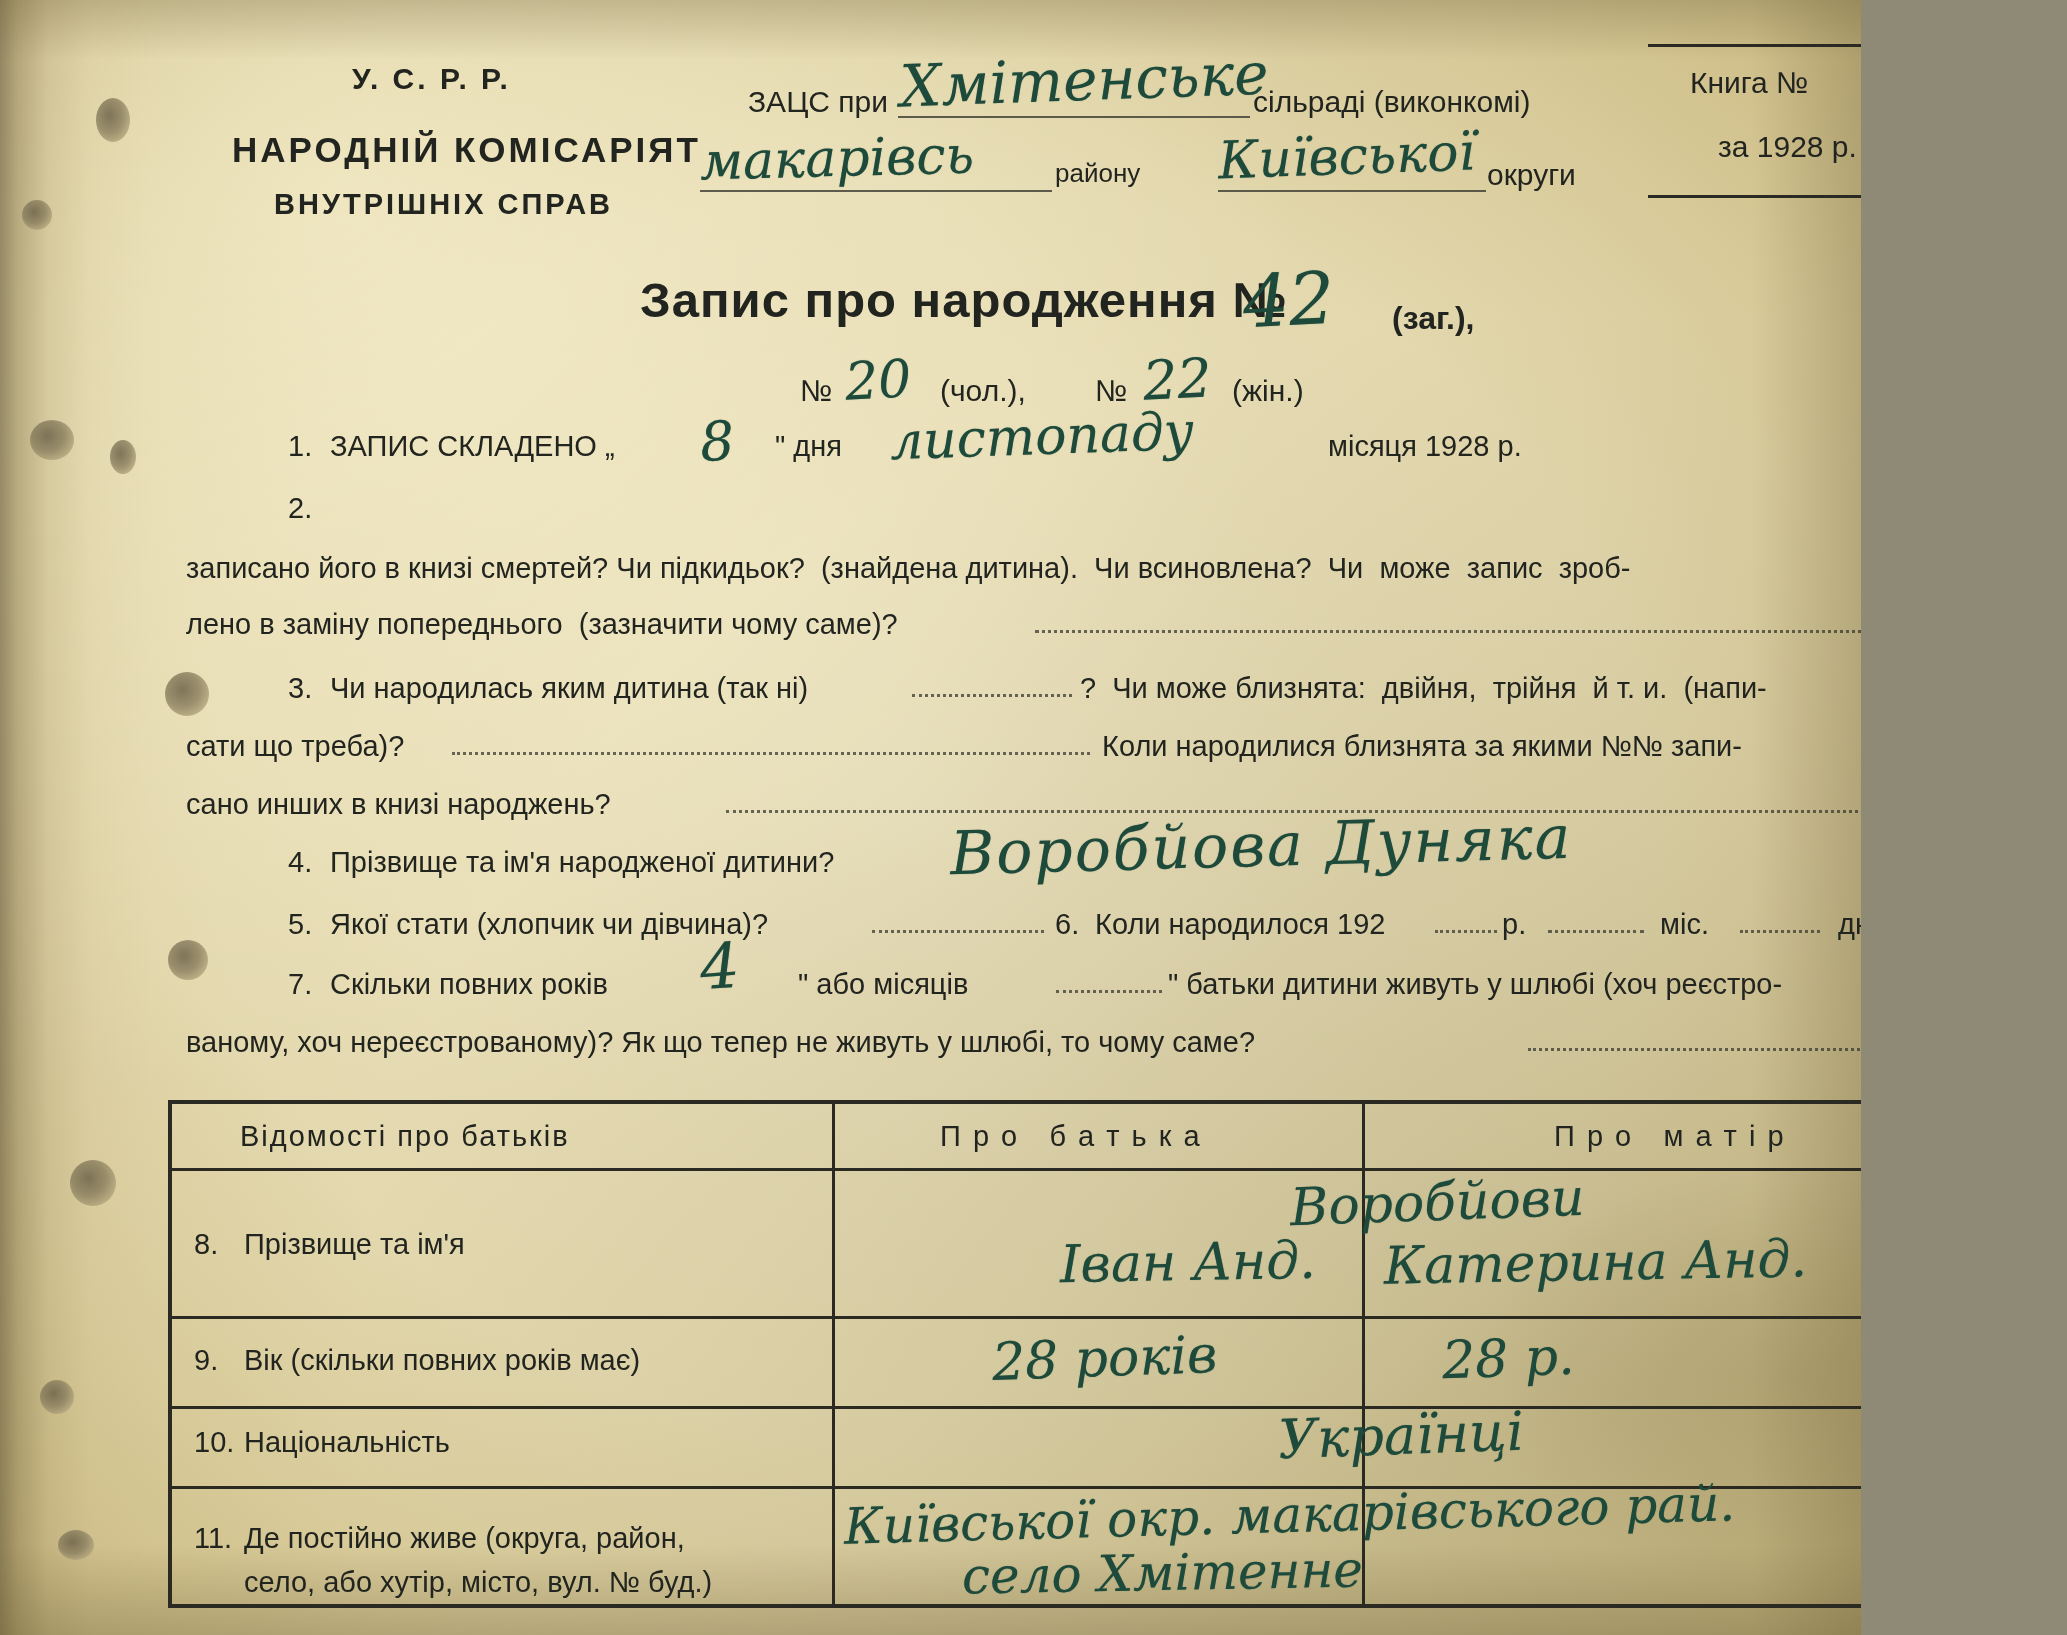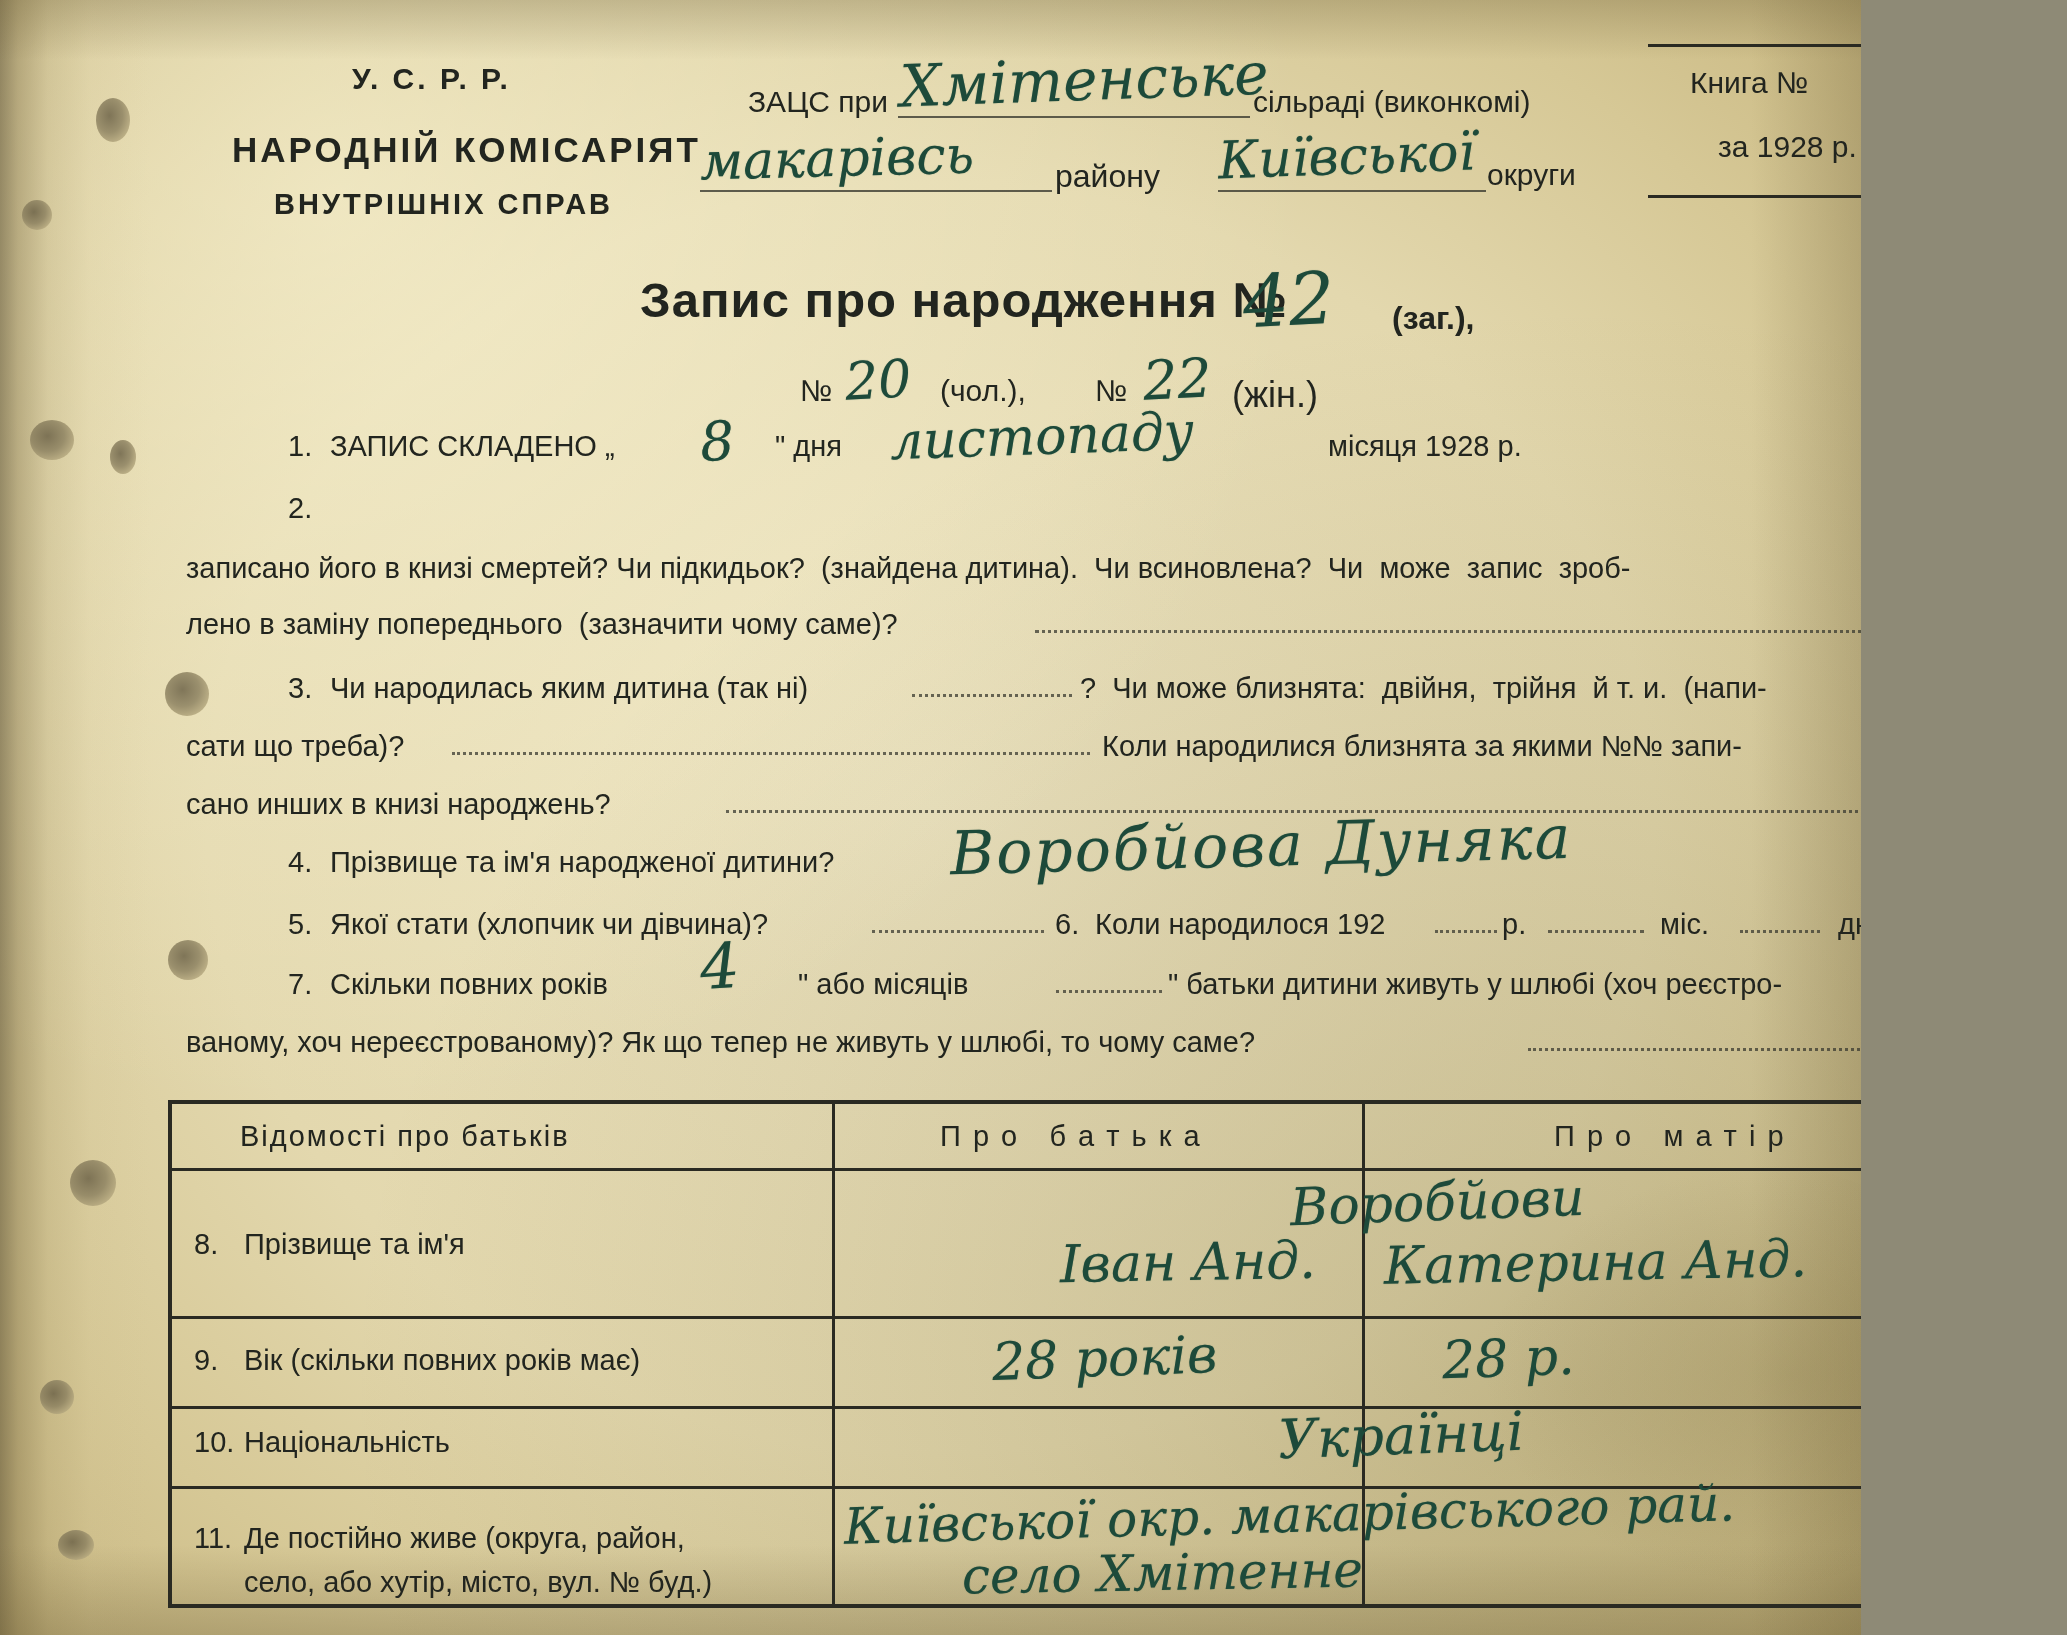--- a/index.html
+++ b/index.html
@@ -96,21 +96,21 @@
     font-size: 29px; letter-spacing: 3px; font-weight: bold;
   }
 
   #zacs {
     left: 748px; top: 85px; font-size: 30px;
   }
   #silrada {
     left: 1253px; top: 85px; font-size: 30px;
   }
   #rayon {
-    left: 1055px; top: 158px; font-size: 32px;
+    left: 1055px; top: 158px; font-size: 26px;
   }
   #okrug {
     left: 1487px; top: 158px; font-size: 30px;
   }
 
   #book-box {
     position: absolute;
     left: 1648px; top: 44px;
     width: 300px; height: 148px;
     border-top: 3px solid #2a2a22;
@@ -219,21 +219,21 @@
 
   <div class="print" id="title">Запис про народження №</div>
   <div class="hand" style="left:1243px; top:258px; font-size:72px; transform:rotate(-3deg);">42</div>
   <div class="print" id="title-zag">(заг.),</div>
 
   <div class="print" id="line-chol">№</div>
   <div class="hand" style="left:845px; top:350px; font-size:52px; transform:rotate(-3deg);">20</div>
   <div class="print" style="left:940px; top:374px; font-size:30px;">(чол.),</div>
   <div class="print" id="line-zhin">№</div>
   <div class="hand" style="left:1143px; top:348px; font-size:54px; transform:rotate(-3deg);">22</div>
-  <div class="print" style="left:1232px; top:374px; font-size:36px;">(жін.)</div>
+  <div class="print" style="left:1232px; top:374px; font-size:30px;">(жін.)</div>
 
   <div class="print para" style="left:288px; top:430px;">1.</div>
   <div class="print para" style="left:330px; top:430px;">ЗАПИС СКЛАДЕНО „</div>
   <div class="hand" style="left:700px; top:410px; font-size:54px; transform:rotate(-4deg);">8</div>
   <div class="print para" style="left:775px; top:430px;">" дня</div>
   <div class="hand" style="left:890px; top:406px; font-size:52px; transform:rotate(-2deg);">листопаду</div>
   <div class="print para" style="left:1328px; top:430px;">місяця 1928 р.</div>
 
   <div class="print para" style="left:288px; top:492px;">2.</div>
   <div class="print para" style="left:186px; top:552px;">записано його в книзі смертей? Чи підкидьок?  (знайдена дитина).  Чи всиновлена?  Чи  може  запис  зроб-</div>

